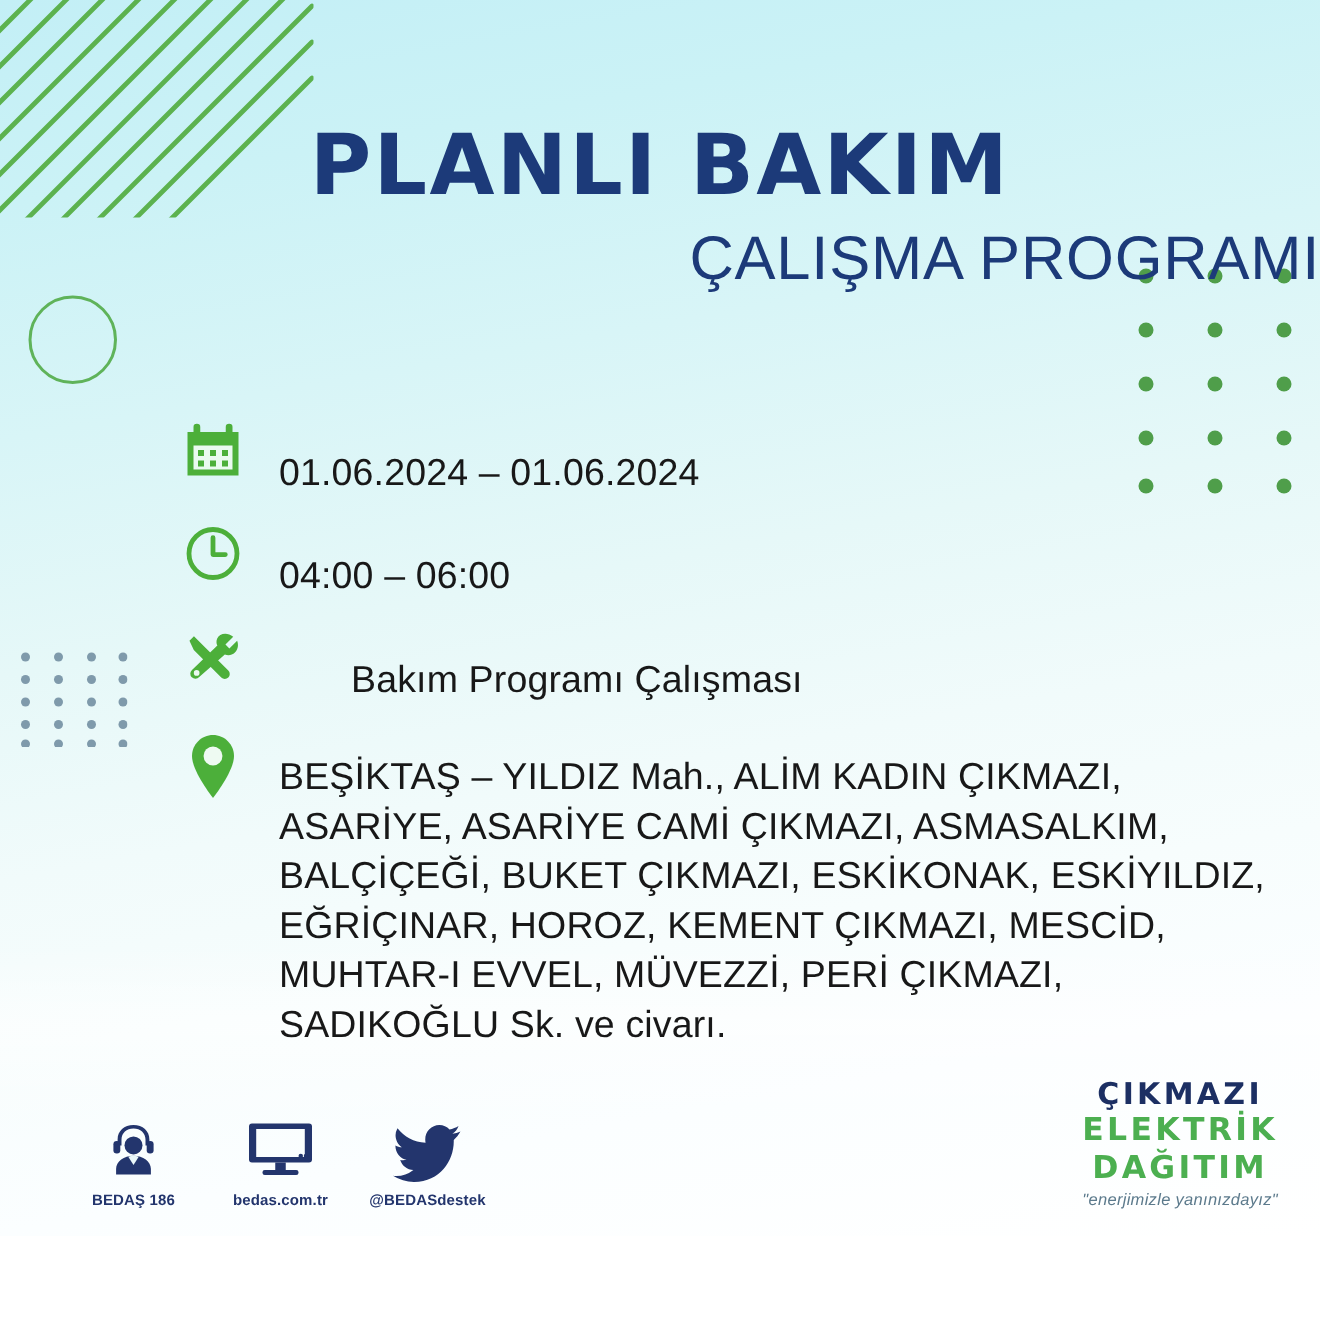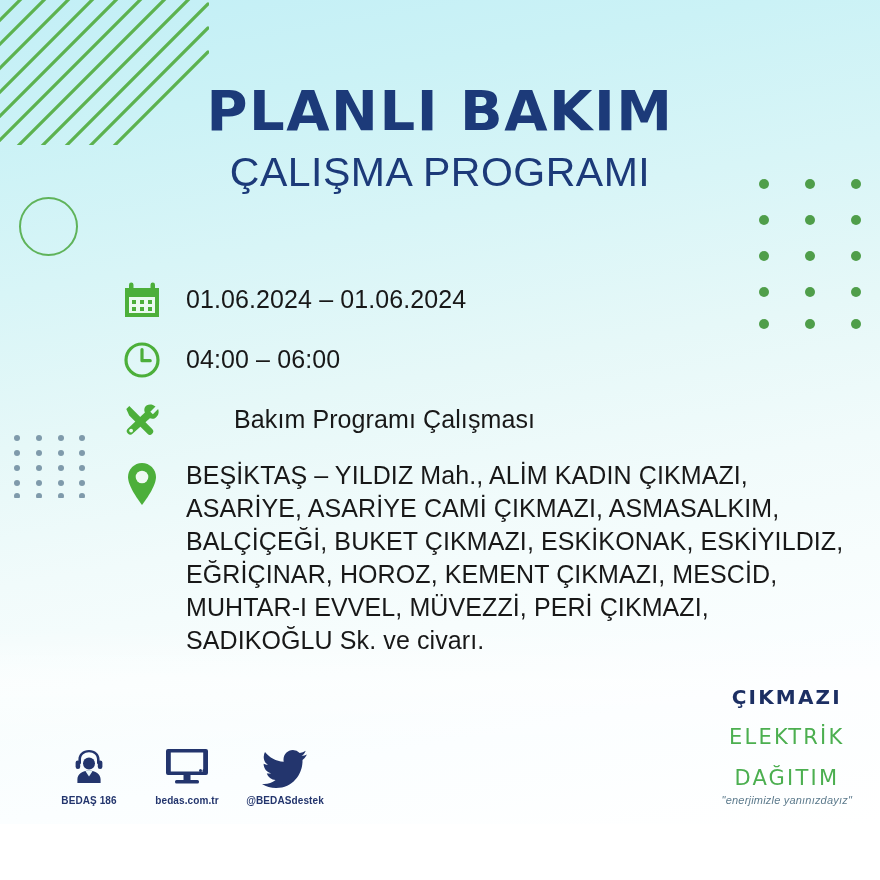--- a/index.html
+++ b/index.html
@@ -92,20 +92,21 @@
     margin: 0;
     font-family: "DejaVu Sans", sans-serif;
   }
   .title-sub {
     font-size: 41px;
     font-weight: normal;
     letter-spacing: 0.5px;
     color: #1c3a79;
     line-height: 1.15;
     margin: 8px 0 0 0;
+    text-align: right;
   }
 
   
   .info {
     position: absolute;
     left: 118px;
     top: 277px;
     width: 740px;
   }
   .row {
@@ -121,20 +122,21 @@
     align-items: center;
     justify-content: center;
   }
   .row-text {
     font-size: 25px;
     color: #181818;
     line-height: 1.32;
     padding-top: 6px;
     padding-left: 20px;
     letter-spacing: 0.1px;
+    margin-top: 16px;
   }
   .row-date  { margin-bottom: 14px; }
   .row-time  { margin-bottom: 14px; }
   .row-work  { margin-bottom: 16px; gap: 48px; }
   .row-loc .row-icon { padding-top: 2px; }
   .row-loc .row-text { padding-top: 0; }
   .addr-line {
     white-space: nowrap;
   }
 
@@ -173,24 +175,24 @@
   }
   .brand-l1 {
     font-size: 20px;
     font-weight: bold;
     letter-spacing: 2.2px;
     color: #1c2f63;
     font-family: "DejaVu Sans", sans-serif;
   }
   .brand-l2, .brand-l3 {
     font-size: 21px;
-    font-weight: normal;
+    font-weight: bold;
     letter-spacing: 2.2px;
     color: #4caf50;
-    margin-top: 20px;
+    margin-top: 4px;
     font-family: "DejaVu Sans", sans-serif;
   }
   .brand-tag {
     margin-top: 6px;
     font-size: 11px;
     font-style: italic;
     color: #5c7a8c;
     letter-spacing: 0.2px;
   }
 </style>

